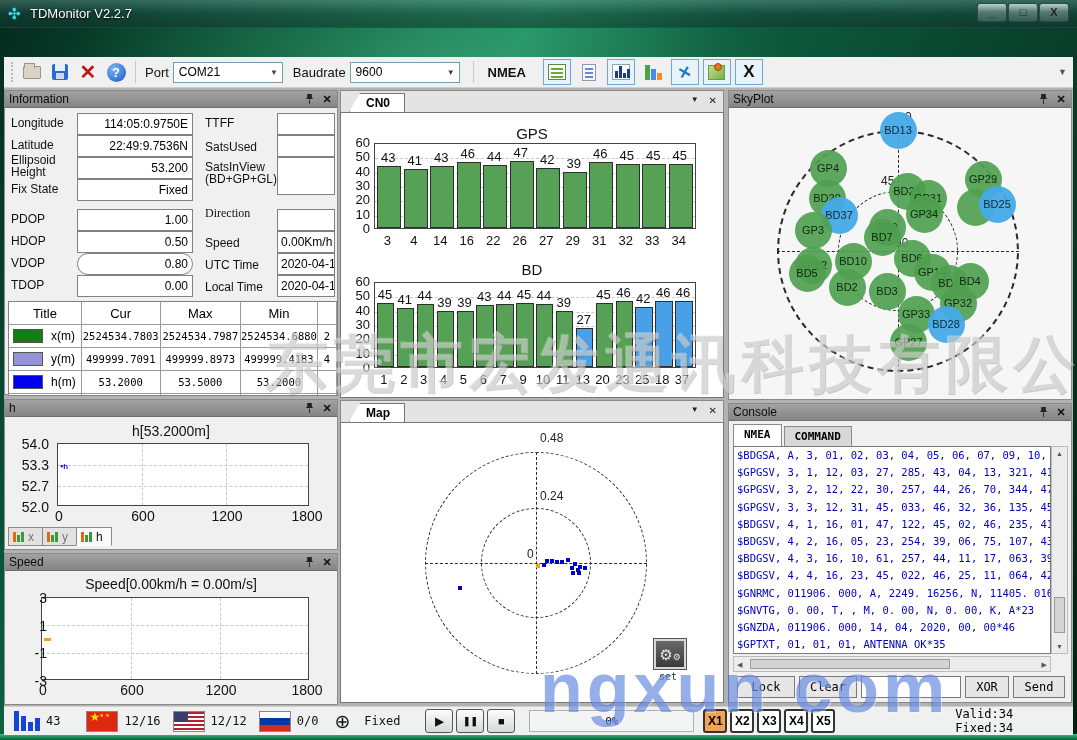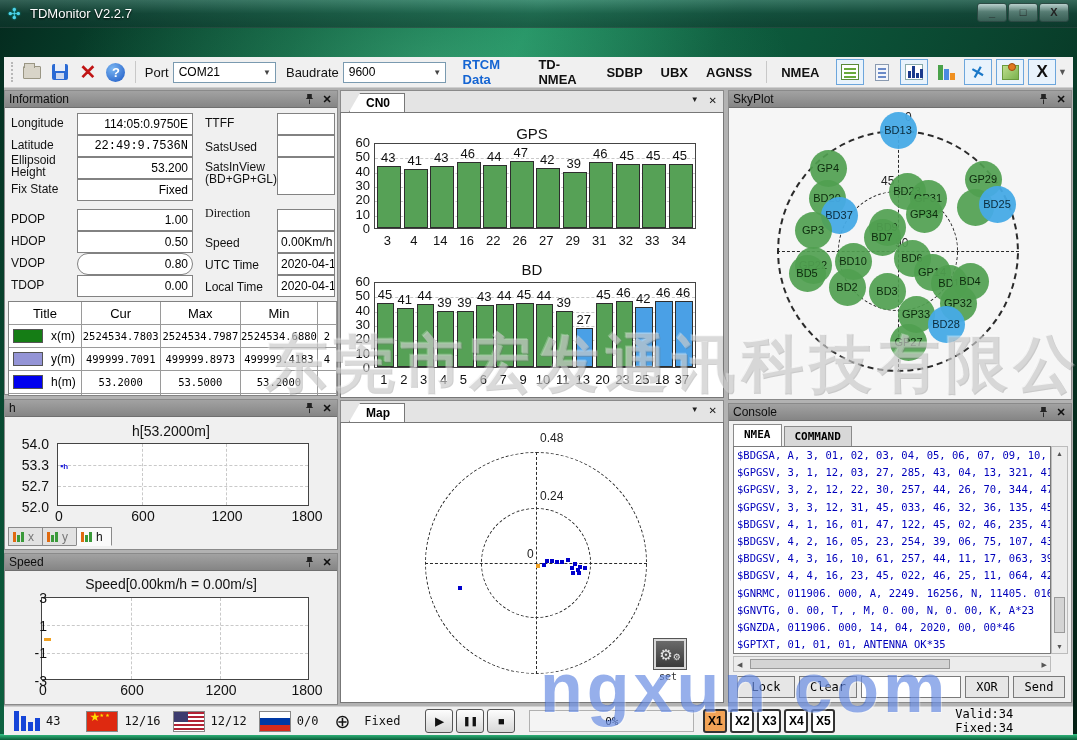--- a/index.html
+++ b/index.html
@@ -217,27 +217,20 @@
     <div class="dropdown">
       <span>COM21</span>
       <span class="arr">▼</span>
     </div>
     <span class="tb-label" style="margin-left:10px">Baudrate</span>
     <div class="dropdown">
       <span>9600</span>
       <span class="arr">▼</span>
     </div>
     <div style="width:8px"></div>
-    <div id="tb-protocols" style="display:flex;align-items:center;">
-        <span class="proto active">RTCM Data</span>
-        <span class="proto">TD-NMEA</span>
-        <span class="proto">SDBP</span>
-        <span class="proto">UBX</span>
-        <span class="proto">AGNSS</span>
-      </div>
     <div class="sep"></div>
     <span class="proto">NMEA</span>
     <div style="width:6px"></div>
     <div id="tb-views" style="display:flex;align-items:center;">
         <div class="tbbtn boxed">
           <div class="g-list">
             <i style="top:3px"></i>
             <i style="top:7px"></i>
             <i style="top:11px"></i>
           </div>
@@ -286,21 +279,21 @@
       <svg class="pin" viewBox="0 0 11 13">
           <path d="M3 1h5v4l1.5 1.5h-8L3 5z" fill="#222"></path>
           <rect x="5" y="7" width="1" height="5" fill="#222"></rect>
         </svg>
       <span class="phx">✕</span>
     </div>
     <div id="info-fields" style="position:absolute;left:0;top:0;width:100%;height:100%;">
         <div class="ilab" style="left: 6px; top: 26px; width: 64px;">Longitude</div>
         <div class="ibox r" style="left: 72px; top: 22px; width: 116px; height: 22px;">114:05:0.9750E</div>
         <div class="ilab" style="left: 6px; top: 48px; width: 64px;">Latitude</div>
-        <div class="ibox r" style="left: 72px; top: 44px; width: 116px; height: 22px; font-family: Liberation Mono, monospace;">22:49:9.7536N</div>
+        <div class="ibox r" style="left: 72px; top: 44px; width: 116px; height: 22px;">22:49:9.7536N</div>
         <div class="ilab" style="left: 6px; top: 63px; width: 64px; white-space: normal;">Ellipsoid Height</div>
         <div class="ibox r" style="left: 72px; top: 66px; width: 116px; height: 22px;">53.200</div>
         <div class="ilab" style="left: 6px; top: 92px; width: 64px;">Fix State</div>
         <div class="ibox r" style="left: 72px; top: 88px; width: 116px; height: 22px;">Fixed</div>
         <div class="ilab" style="left: 6px; top: 122px; width: 64px;">PDOP</div>
         <div class="ibox r" style="left: 72px; top: 118px; width: 116px; height: 22px;">1.00</div>
         <div class="ilab" style="left: 6px; top: 144px; width: 64px;">HDOP</div>
         <div class="ibox r" style="left: 72px; top: 140px; width: 116px; height: 22px;">0.50</div>
         <div class="ilab" style="left: 6px; top: 166px; width: 64px;">VDOP</div>
         <div class="ibox r" style="left: 72px; top: 162px; width: 116px; height: 22px; border-radius: 11px;">0.80</div>

